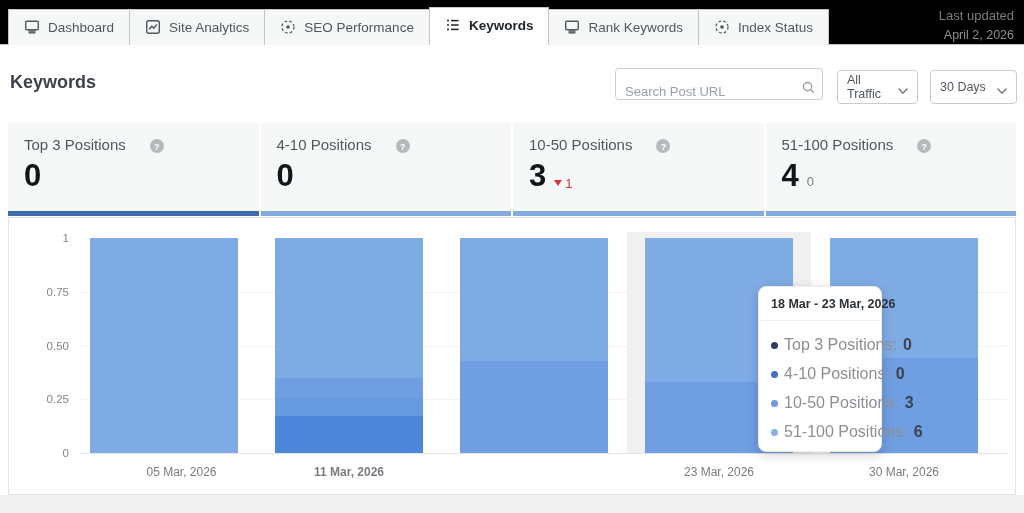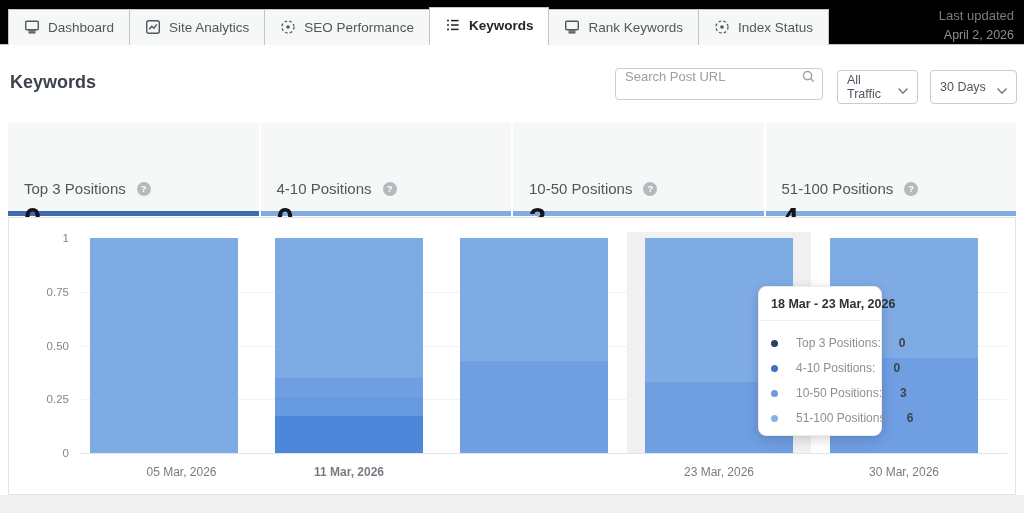--- a/index.html
+++ b/index.html
@@ -39,21 +39,21 @@
   .content-bg{
     position:absolute; top:45px; left:0; width:1024px; height:450px; background:#fff;
   }
   
   .page-title{
     position:absolute; top:72px; left:10px; font-size:18px; font-weight:700; color:#3c434a;
   }
   .search-box{
     position:absolute; top:68px; left:615px; width:208px; height:32px;
     background:#fff; border:1px solid #c9cdd2; border-radius:4px;
-    display:flex; align-items:flex-start; padding:0 9px;
+    display:flex; align-items:flex-end; padding:0 9px;
   }
   .search-box input{
     border:none; outline:none; flex:1; font-size:13px; color:#3c434a;
     font-family:inherit; background:transparent;
   }
   .search-box input::placeholder{ color:#9aa0a6; }
   .dropdown{
     position:absolute; height:27px; top:70px;
     background:#fff; border:1px solid #c9cdd2; border-radius:4px;
     display:flex; align-items:center; justify-content:space-between;
@@ -64,21 +64,21 @@
   
   .stats-row{
     position:absolute; top:123px; left:8px; width:1008px; height:93px;
     display:flex; gap:2px; background:#fff;
   }
   .stat-card{
     flex:1; background:#f6f7f7; padding:13px 16px; position:relative; cursor:pointer;
     border-bottom:5px solid #82abe0;
   }
   .stat-label{
-    font-size:15px; color:#50575e; display:flex; align-items:center; gap:11px;margin-top:44px;
+    font-size:15px; color:#50575e; display:flex; align-items:flex-end; gap:24px;
   }
   .help-icon{
     width:14px; height:14px; border-radius:50%; background:#b6babf; color:#fff;
     font-size:9.5px; font-weight:700; display:inline-flex; align-items:center;
     justify-content:center; cursor:pointer;
   }
   .stat-value-row{ margin-top:7px; display:flex; align-items:baseline; gap:8px; }
   .stat-value{ font-size:31px; font-weight:700; color:#121519; line-height:1; }
   .stat-delta{ font-size:13px; display:flex; align-items:center; gap:3px; }
   .stat-delta.down{ color:#d63638; }
@@ -109,21 +109,21 @@
     position:absolute; left:749px; top:68px; width:124px;
     background:#fff; border:1px solid #ececec; border-radius:8px;
     box-shadow:0 3px 12px rgba(0,0,0,.18); z-index:5;
   }
   .tooltip-title{
     font-size:12.5px; font-weight:700; color:#2c3338;
     padding:10px 12px 9px; border-bottom:1px solid #f0f0f1; white-space:nowrap;
   }
   .tooltip-rows{ padding:4px 12px 10px; }
   .tooltip-row{
-    display:flex; align-items:center; gap:18px; margin-top:11px; font-size:12px;
+    display:flex; align-items:center; gap:6px; margin-top:11px; font-size:16px;
   }
   .tt-bullet{ width:7px; height:7px; border-radius:50%; flex:none; }
   .tt-label{ color:#8c8f94; white-space:nowrap; }
   .tt-value{ margin-left:auto; color:#3c434a; font-weight:700; }
 </style>
 </head>
 <body>
 
 <div class="tabbar-row">
   <div class="tabbar" id="tabbar">

